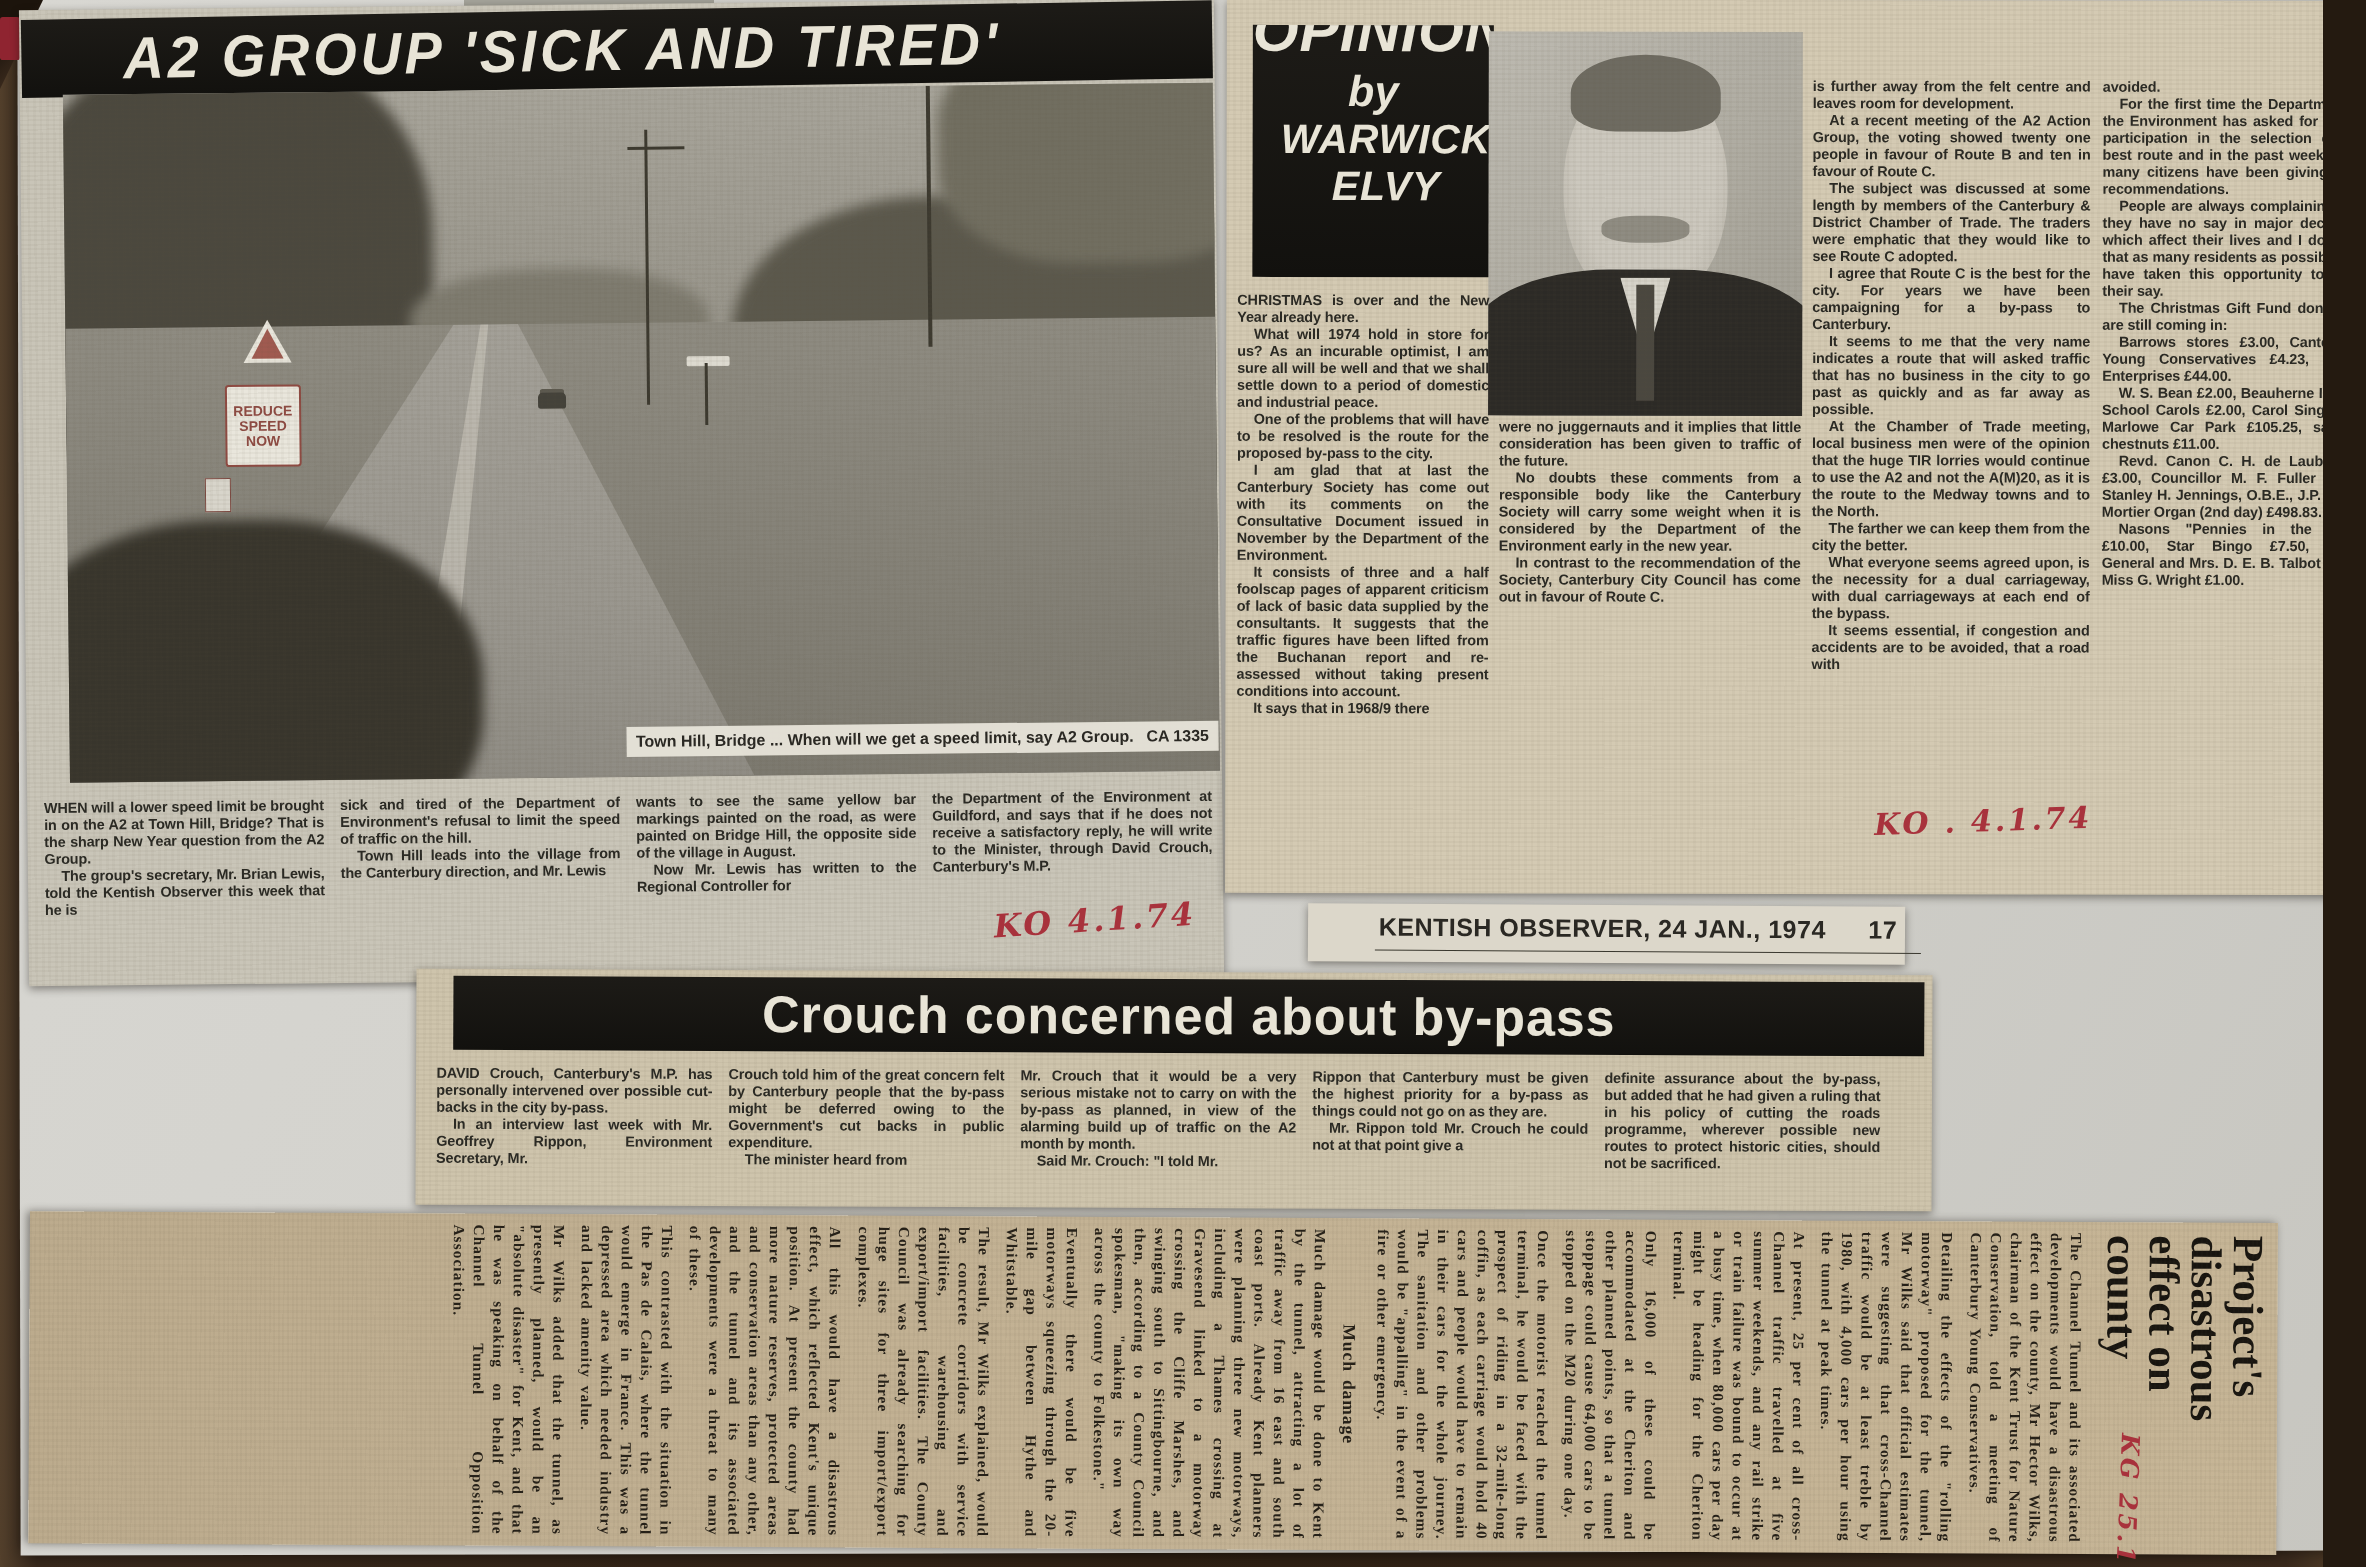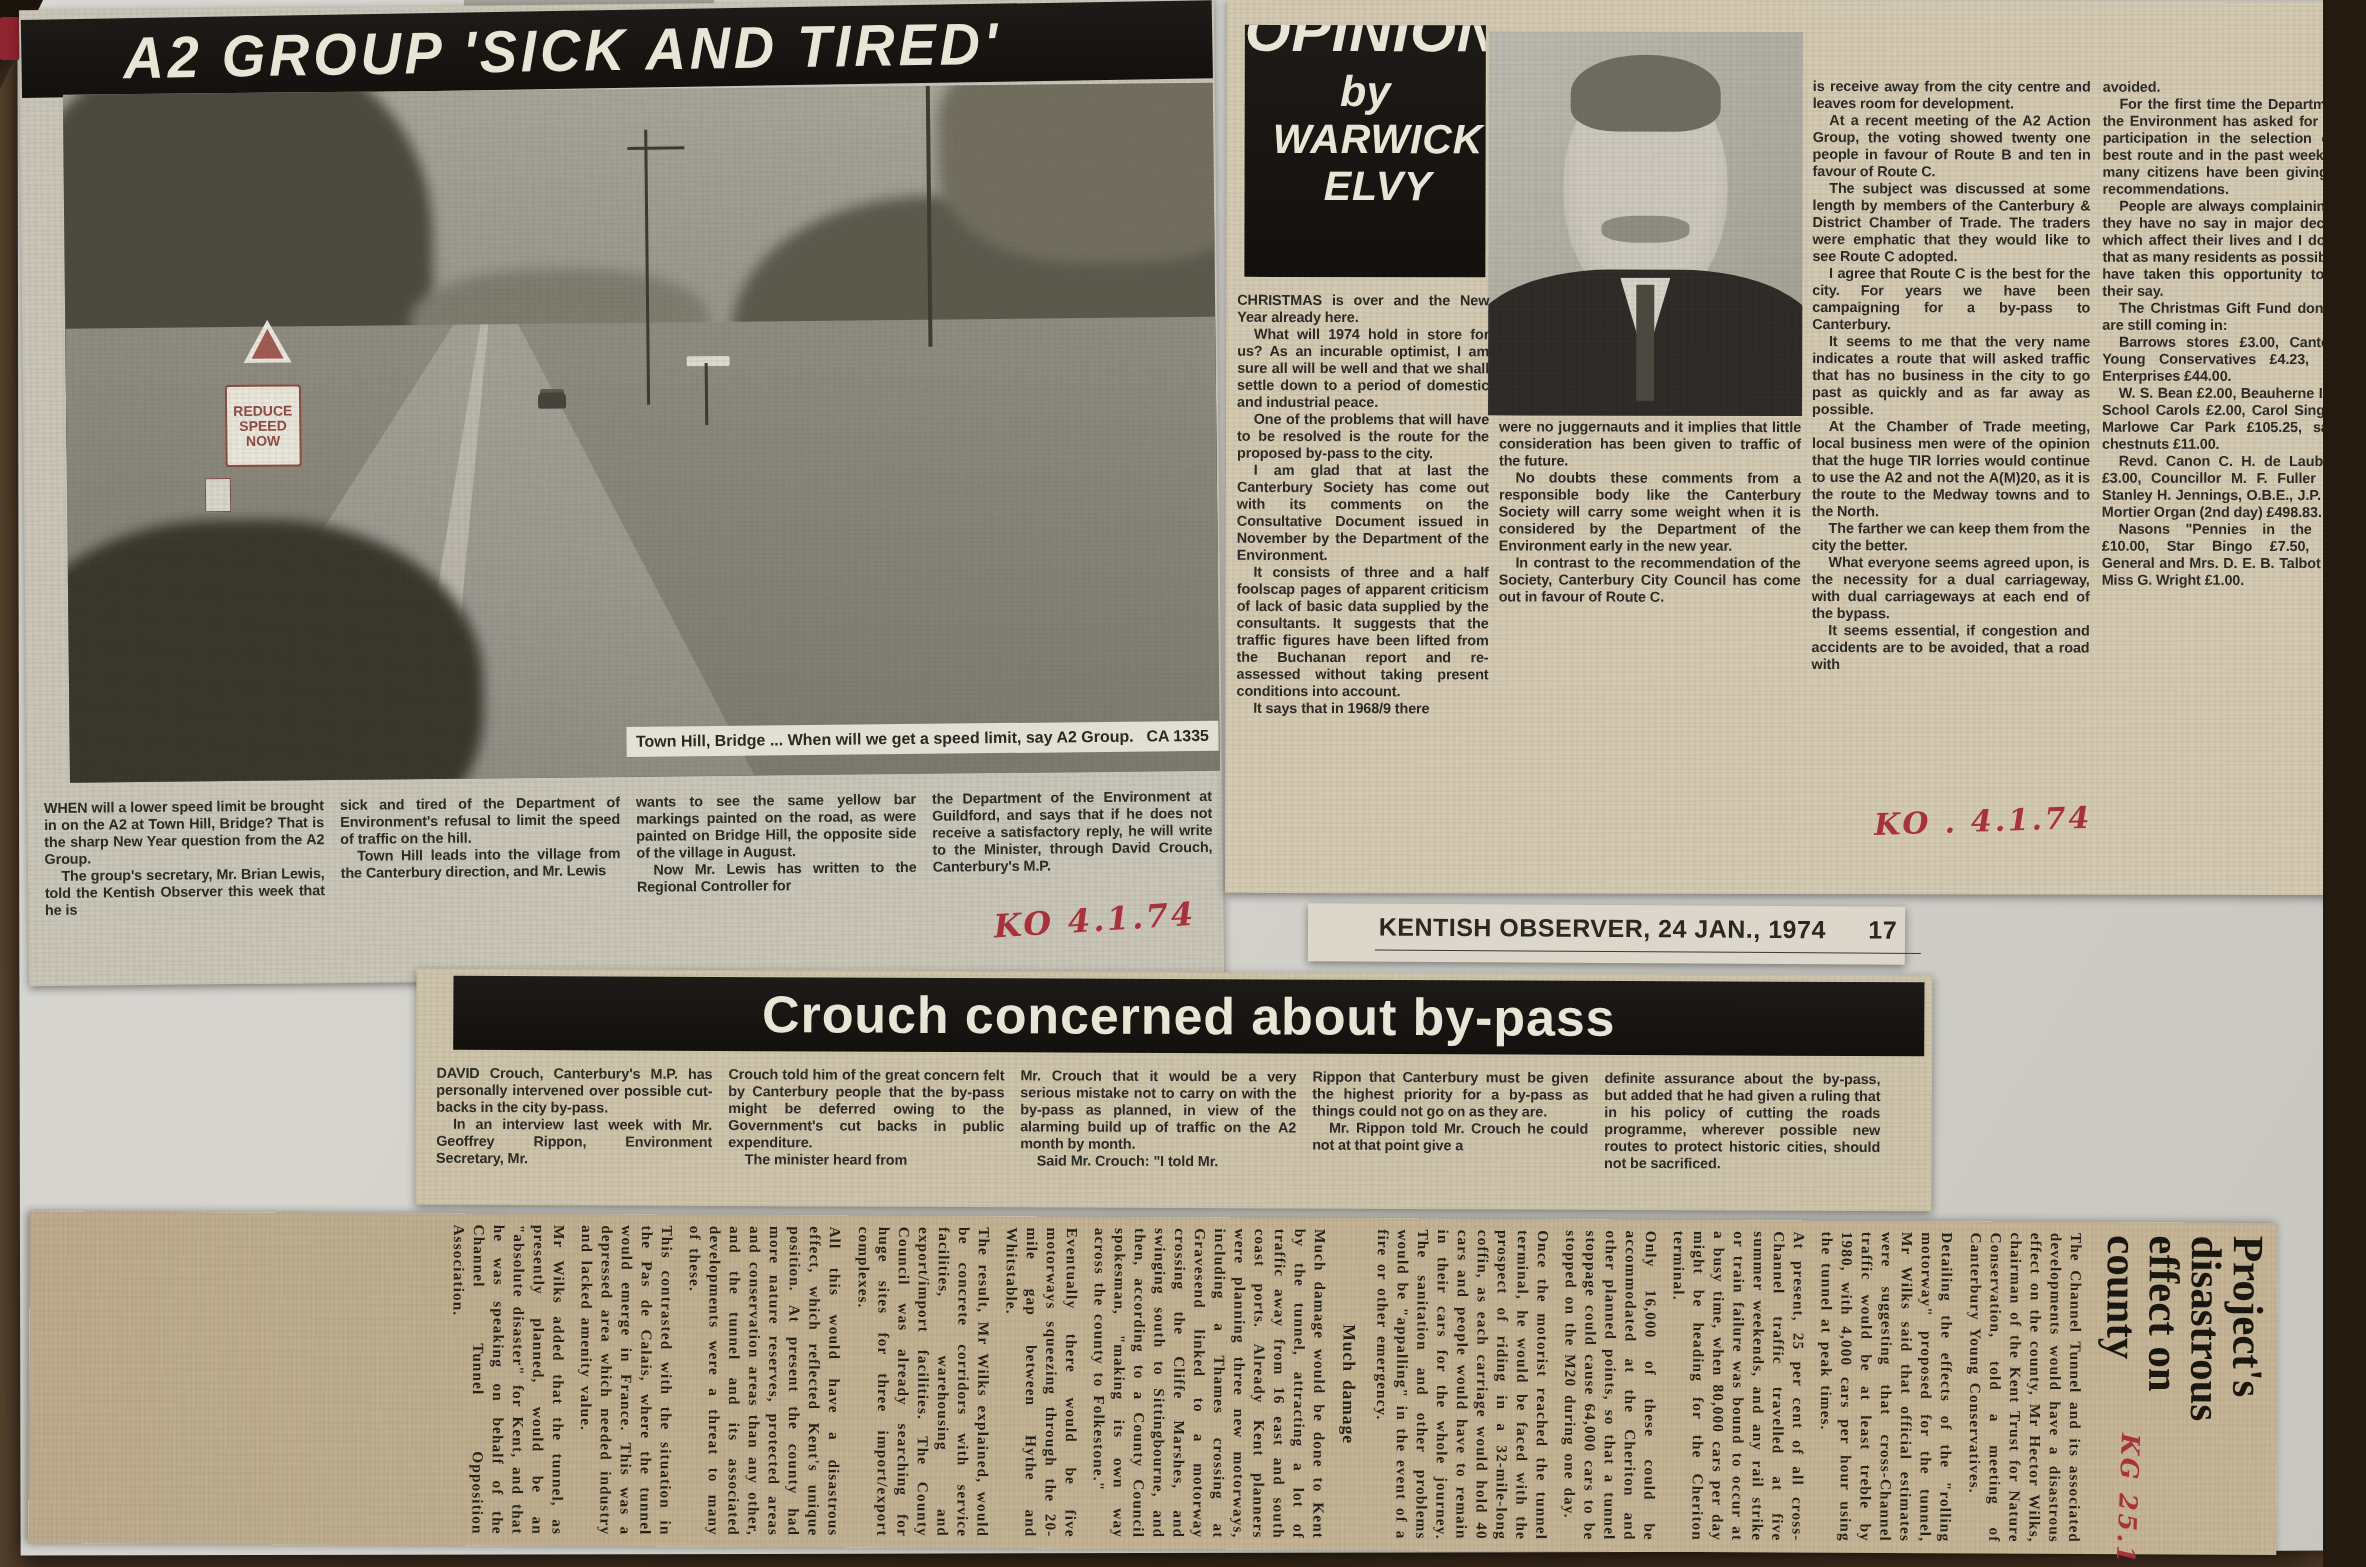--- a/index.html
+++ b/index.html
@@ -31,21 +31,21 @@
          background:linear-gradient(180deg,#a7a49a 0%,#969389 38%,#8b887e 60%,#84817a 100%);}
   .ph{position:absolute;}
   .blur{filter:blur(6.5px);}
   .caption{position:absolute;left:557px;top:638px;width:573px;background:rgba(233,230,220,.93);
            padding:4.6px 9.3px 5.6px 9.3px;font-weight:bold;font-size:16px;line-height:19.5px;}
   .caption .ref{float:right;}
   #clipA .cols{position:absolute;left:16.7px;top:790px;width:1171px;display:flex;gap:16px;}
   #clipA .cols .c{width:280px;}
   
   #clipB{left:1226px;top:0;width:1140px;height:894px;background:#d4cab3;transform:rotate(.12deg);}
-  #clipB .obox{position:absolute;left:18px;top:26px;width:241px;height:252px;overflow:hidden;text-align:center;}
+  #clipB .obox{position:absolute;left:26px;top:26px;width:241px;height:252px;overflow:hidden;text-align:center;}
   #clipB .obox .t1{font-size:59px;font-weight:bold;font-style:italic;margin-top:-28px;letter-spacing:0.9px;}
   #clipB .obox .t2{font-size:43px;font-weight:bold;font-style:italic;margin-top:1.9px;}
   #clipB .obox .t3,#clipB .obox .t4{font-size:41px;font-weight:bold;font-style:italic;letter-spacing:0.9px;margin-left:26px;}
   .photo2{position:absolute;left:262px;top:32px;width:314px;height:384px;overflow:hidden;
           background:linear-gradient(135deg,#bdbab1 0%,#aeaba1 55%,#9f9c92 100%);}
   #clipB .c1{position:absolute;left:11px;top:293px;width:252px;}
   #clipB .c2{position:absolute;left:273px;top:419px;width:302px;}
   #clipB .c3{position:absolute;left:586px;top:78px;width:278px;}
   #clipB .c4{position:absolute;left:876px;top:78px;width:263px;}
   
@@ -177,21 +177,21 @@
         <p>I am glad that at last the Canterbury Society has come out with its comments on the Consultative Document issued in November by the Department of the Environment.</p>
         <p>It consists of three and a half foolscap pages of apparent criticism of lack of basic data supplied by the consultants. It suggests that the traffic figures have been lifted from the Buchanan report and re-assessed without taking present conditions into account.</p>
         <p>It says that in 1968/9 there</p>
       </div>
     <div class="c2 np bodytxt">
         <p>were no juggernauts and it implies that little consideration has been given to traffic of the future.</p>
         <p>No doubts these comments from a responsible body like the Canterbury Society will carry some weight when it is considered by the Department of the Environment early in the new year.</p>
         <p>In contrast to the recommendation of the Society, Canterbury City Council has come out in favour of Route C.</p>
       </div>
     <div class="c3 np bodytxt">
-        <p>is receive away from the city centre and leaves room for development.</p>
+        <p>is further away from the felt centre and leaves room for development.</p>
         <p>At a recent meeting of the A2 Action Group, the voting showed twenty one people in favour of Route B and ten in favour of Route C.</p>
         <p>The subject was discussed at some length by members of the Canterbury &amp; District Chamber of Trade. The traders were emphatic that they would like to see Route C adopted.</p>
         <p>I agree that Route C is the best for the city. For years we have been campaigning for a by-pass to Canterbury.</p>
         <p>It seems to me that the very name indicates a route that will asked traffic that has no business in the city to go past as quickly and as far away as possible.</p>
         <p>At the Chamber of Trade meeting, local business men were of the opinion that the huge TIR lorries would continue to use the A2 and not the A(M)20, as it is the route to the Medway towns and to the North.</p>
         <p>The farther we can keep them from the city the better.</p>
         <p>What everyone seems agreed upon, is the necessity for a dual carriageway, with dual carriageways at each end of the bypass.</p>
         <p>It seems essential, if congestion and accidents are to be avoided, that a road with</p>
       </div>
     <div class="c4 np bodytxt gapped">

